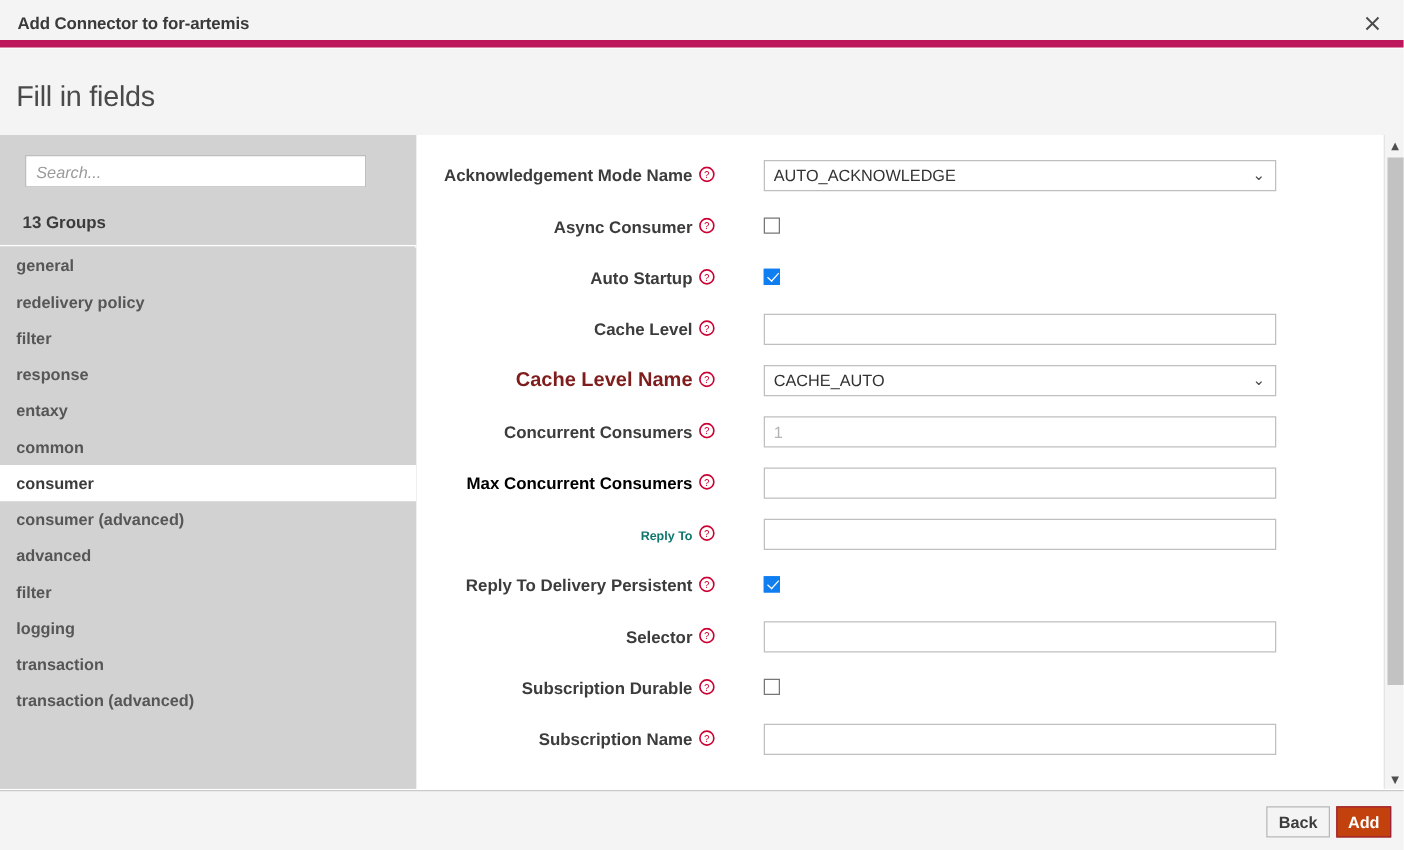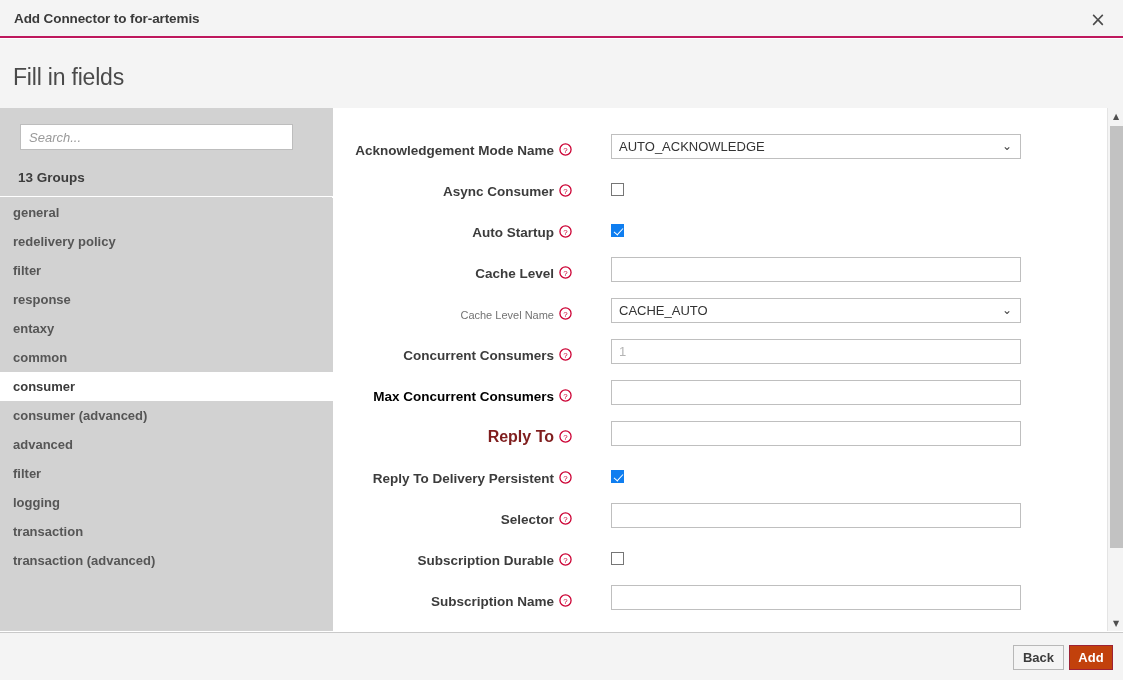--- a/index.html
+++ b/index.html
@@ -18,21 +18,21 @@
     height: 680px;
     background: #ffffff;
   }
 
   
   .titlebar {
     position: absolute;
     left: 0; top: 0;
     width: 1123px; height: 38px;
     background: #f4f4f4;
-    border-bottom: 2px solid #be185d;
+    border-bottom: 6px solid #be185d;
   }
   .titlebar-text {
     position: absolute;
     left: 14px; top: 11px;
     font-size: 13.5px;
     font-weight: bold;
     color: #3a3a3a;
     letter-spacing: -0.1px;
   }
   .close-btn {
@@ -143,21 +143,21 @@
     overflow: hidden;
   }
   .form-inner {
     position: relative;
     padding-top: 10px;
   }
   .form-row {
     position: relative;
     height: 41px;
     display: flex;
-    align-items: flex-end;
+    align-items: center;
   }
   .label-cell {
     width: 238px;
     padding-top: 5px;
     text-align: right;
   }
   .help-icon {
     display: inline-block;
     width: 13px; height: 13px;
     margin-left: 5px;
@@ -353,21 +353,21 @@
             <div class="control-cell"><span class="cb checked"></span></div>
           </div>
           <div class="form-row">
             <div class="label-cell"><span class="row-label-text" style="font-size: 13.5px; font-weight: bold; color: rgb(60, 60, 60);">Cache Level</span><span class="help-icon"><svg width="13" height="13" viewBox="0 0 14 14">
                   <circle cx="7" cy="7" r="6" fill="none" stroke="#cc0033" stroke-width="1.4"></circle>
                   <text x="7" y="10.3" text-anchor="middle" font-size="8.5" font-family="&quot;Liberation Sans&quot;, sans-serif" fill="#cc0033">?</text>
                 </svg></span></div>
             <div class="control-cell"><input type="text" class="text-input" placeholder="" style=""></div>
           </div>
           <div class="form-row">
-            <div class="label-cell"><span class="row-label-text" style="font-size: 11px; font-weight: normal; color: #737373;">Cache Level Name</span><span class="help-icon"><svg width="13" height="13" viewBox="0 0 14 14">
+            <div class="label-cell"><span class="row-label-text" style="font-size: 16px; font-weight: bold; color: #7f1d1d;">Cache Level Name</span><span class="help-icon"><svg width="13" height="13" viewBox="0 0 14 14">
                   <circle cx="7" cy="7" r="6" fill="none" stroke="#cc0033" stroke-width="1.4"></circle>
                   <text x="7" y="10.3" text-anchor="middle" font-size="8.5" font-family="&quot;Liberation Sans&quot;, sans-serif" fill="#cc0033">?</text>
                 </svg></span></div>
             <div class="control-cell">
               <div class="select-wrap"><select class="select-input"><option>CACHE_AUTO</option></select><span class="select-caret">⌄</span></div>
             </div>
           </div>
           <div class="form-row">
             <div class="label-cell"><span class="row-label-text" style="font-size: 13.5px; font-weight: bold; color: rgb(60, 60, 60);">Concurrent Consumers</span><span class="help-icon"><svg width="13" height="13" viewBox="0 0 14 14">
                   <circle cx="7" cy="7" r="6" fill="none" stroke="#cc0033" stroke-width="1.4"></circle>
@@ -376,21 +376,21 @@
             <div class="control-cell"><input type="text" class="text-input" placeholder="1" style=""></div>
           </div>
           <div class="form-row">
             <div class="label-cell"><span class="row-label-text" style="font-size: 13.5px; font-weight: bold; color: #000000;">Max Concurrent Consumers</span><span class="help-icon"><svg width="13" height="13" viewBox="0 0 14 14">
                   <circle cx="7" cy="7" r="6" fill="none" stroke="#cc0033" stroke-width="1.4"></circle>
                   <text x="7" y="10.3" text-anchor="middle" font-size="8.5" font-family="&quot;Liberation Sans&quot;, sans-serif" fill="#cc0033">?</text>
                 </svg></span></div>
             <div class="control-cell"><input type="text" class="text-input" placeholder="" style=""></div>
           </div>
           <div class="form-row">
-            <div class="label-cell"><span class="row-label-text" style="font-size: 16px; font-weight: bold; color: #7f1d1d;">Reply To</span><span class="help-icon"><svg width="13" height="13" viewBox="0 0 14 14">
+            <div class="label-cell"><span class="row-label-text" style="font-size: 10px; font-weight: bold; color: #0f766e;">Reply To</span><span class="help-icon"><svg width="13" height="13" viewBox="0 0 14 14">
                   <circle cx="7" cy="7" r="6" fill="none" stroke="#cc0033" stroke-width="1.4"></circle>
                   <text x="7" y="10.3" text-anchor="middle" font-size="8.5" font-family="&quot;Liberation Sans&quot;, sans-serif" fill="#cc0033">?</text>
                 </svg></span></div>
             <div class="control-cell"><input type="text" class="text-input" placeholder="" style=""></div>
           </div>
           <div class="form-row">
             <div class="label-cell"><span class="row-label-text" style="font-size: 13.5px; font-weight: bold; color: rgb(60, 60, 60);">Reply To Delivery Persistent</span><span class="help-icon"><svg width="13" height="13" viewBox="0 0 14 14">
                   <circle cx="7" cy="7" r="6" fill="none" stroke="#cc0033" stroke-width="1.4"></circle>
                   <text x="7" y="10.3" text-anchor="middle" font-size="8.5" font-family="&quot;Liberation Sans&quot;, sans-serif" fill="#cc0033">?</text>
                 </svg></span></div>

